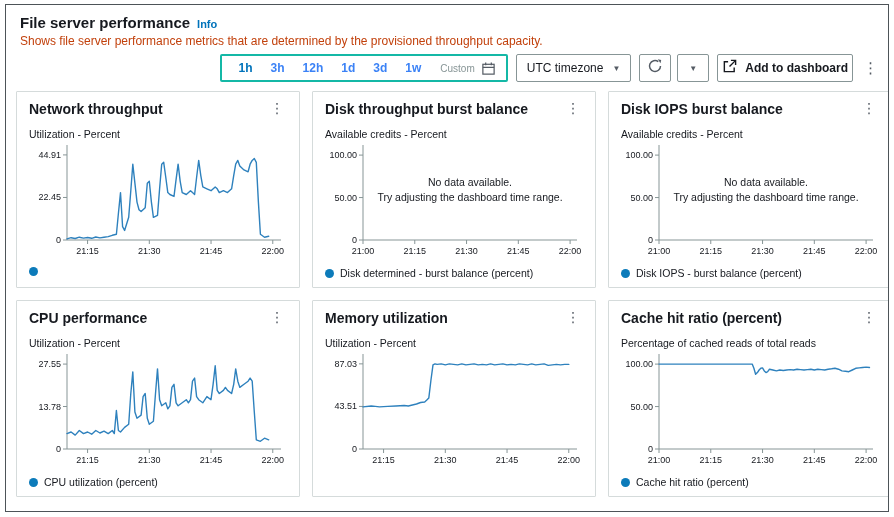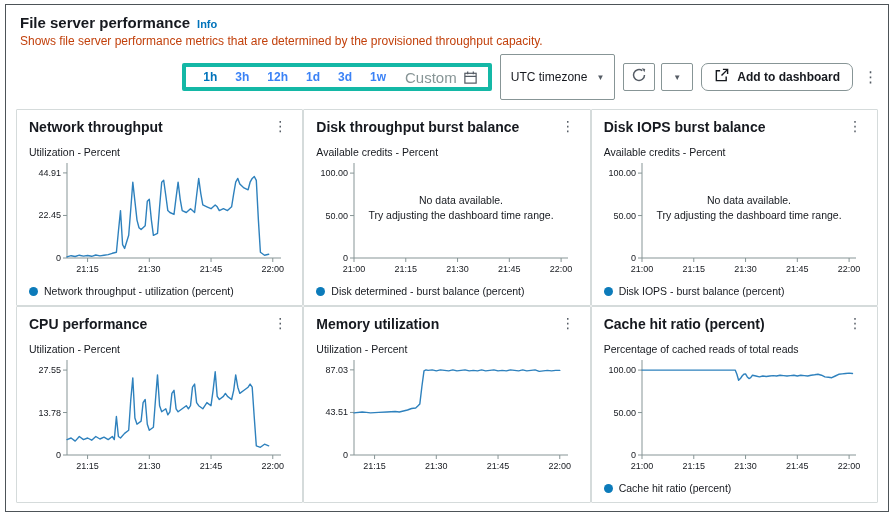--- a/index.html
+++ b/index.html
@@ -17,48 +17,48 @@
   .page-title { font-size:15px; font-weight:700; margin:0; }
   .info-link { font-size:11px; font-weight:700; color:#0073bb; cursor:pointer; }
   .subtitle { font-size:12px; margin-top:3px; color:#c2410c; }
 
   .toolbar {
     display:flex; justify-content:flex-end; align-items:center;
     gap:8px; padding:6px 8px 2px 14px;
   }
   .seg {
     display:flex; align-items:center; height:28px;
-    border:4px solid #14b8a6; border-radius:2px; padding:0 8px;
+    border:2px solid #14b8a6; border-radius:2px; padding:0 8px;
   }
   .rng { padding:0 9px; font-size:12px; font-weight:700; color:#3b82f6; cursor:pointer; }
   .rng.selected { color:#0073bb; }
-  .custom-label { padding:0 6px 0 10px; font-size:15px; color:#879596; cursor:pointer; }
+  .custom-label { padding:0 6px 0 10px; font-size:10px; color:#879596; cursor:pointer; }
   .cal-icon { display:flex; align-items:center; padding-right:2px; }
   .select {
-    display:flex; align-items:center; gap:9px; height:46px;
+    display:flex; align-items:center; gap:9px; height:28px;
     border:1px solid #879596; border-radius:2px; padding:0 10px;
     font-size:12px; color:#16191f; cursor:pointer;
   }
   .caret { font-size:8px; color:#545b64; }
   .iconbtn {
     width:32px; height:28px; border:1px solid #879596; border-radius:2px;
     display:flex; align-items:center; justify-content:center; background:#fff; cursor:pointer;
   }
   .split { display:flex; }
   .split .iconbtn + .iconbtn { margin-left:6px; }
   .btn-label {
     display:flex; align-items:center; gap:8px; height:28px;
-    border:1px solid #879596; border-radius:7px; padding:0 12px;
+    border:1px solid #879596; border-radius:2px; padding:0 4px;
     font-size:12px; font-weight:700; color:#16191f; background:#fff; cursor:pointer;
   }
   .overflow { font-size:15px; color:#545b64; padding:0 2px; cursor:pointer; }
 
   .grid {
     display:grid; grid-template-columns:repeat(3, 1fr);
-    gap:0; padding:7px 10px 10px 10px;
+    gap:12px; padding:7px 10px 10px 10px;
   }
   .panel { border:1px solid #d5dbdb; border-radius:1px; padding:9px 12px 8px 12px; background:#fff; }
   .panel-head { display:flex; justify-content:space-between; align-items:flex-start; }
   .panel-title { font-size:14px; font-weight:700; }
   .kebab { font-size:14px; color:#545b64; padding:0 3px; cursor:pointer; line-height:1; }
   .ylabel { font-size:10.5px; margin:11px 0 2px 0; }
   svg.chart { display:block; }
   svg.chart text { font-family:"Liberation Sans", sans-serif; }
   svg.chart .tick { font-size:9px; fill:#16191f; }
   svg.chart .nodata { font-size:10.5px; fill:#16191f; }
@@ -153,21 +153,20 @@
           <line x1="120.3076923076923" y1="98" x2="120.3076923076923" y2="102" stroke="#879596"></line>
           <text x="120.3076923076923" y="112" text-anchor="middle" class="tick">21:30</text>
           <line x1="182.03846153846155" y1="98" x2="182.03846153846155" y2="102" stroke="#879596"></line>
           <text x="182.03846153846155" y="112" text-anchor="middle" class="tick">21:45</text>
           <line x1="243.76923076923077" y1="98" x2="243.76923076923077" y2="102" stroke="#879596"></line>
           <text x="243.76923076923077" y="112" text-anchor="middle" class="tick">22:00</text>
           <polyline points="38.0,96.9 42.1,95.7 46.2,96.5 50.3,95.2 54.5,96.1 58.6,95.5 62.7,96.3 66.8,95.0 70.9,95.9 75.0,95.3 79.2,94.6 83.3,93.3 87.4,92.3 89.4,71.5 91.5,50.6 93.6,84.7 95.6,88.5 99.7,75.3 101.8,48.7 103.8,22.2 105.9,41.2 108.0,60.1 110.0,67.7 112.1,69.6 116.2,65.8 118.3,41.2 120.3,39.3 122.4,60.1 124.4,75.3 128.5,73.4 130.6,46.8 132.7,22.2 134.7,20.3 136.8,35.5 138.8,50.6 140.9,52.5 145.0,54.4 147.1,37.4 149.1,22.2 151.2,39.3 153.2,50.6 157.3,52.5 161.5,48.7 163.5,50.6 165.6,52.5 167.6,35.5 169.7,18.4 171.8,33.6 173.8,44.9 177.9,46.8 182.0,48.7 186.2,44.9 188.2,46.8 190.3,50.6 194.4,48.7 198.5,50.6 202.6,46.8 204.7,33.6 206.7,22.2 208.8,18.4 210.8,24.1 215.0,27.9 219.1,29.8 221.1,22.2 223.2,18.4 225.3,16.5 227.3,20.3 229.4,60.1 231.4,92.3 235.5,95.2 239.7,94.2" fill="none" stroke="#2e81bd" stroke-width="1.4" stroke-linejoin="round" stroke-linecap="round"></polyline>
         </svg>
       <div class="legend">
         <span class="dot"></span>
-        <span class="ltext">Network throughput - utilization (percent)</span>
       </div>
     </div>
 
     <div class="panel">
       <div class="panel-head">
         <span class="panel-title">Disk throughput burst balance</span>
         <span class="kebab">⋮</span>
       </div>
       <div class="ylabel">Available credits - Percent</div>
       <svg class="chart" width="258" height="122" viewBox="0 0 258 122">
@@ -250,20 +249,24 @@
           <line x1="58.57692307692308" y1="98" x2="58.57692307692308" y2="102" stroke="#879596"></line>
           <text x="58.57692307692308" y="112" text-anchor="middle" class="tick">21:15</text>
           <line x1="120.3076923076923" y1="98" x2="120.3076923076923" y2="102" stroke="#879596"></line>
           <text x="120.3076923076923" y="112" text-anchor="middle" class="tick">21:30</text>
           <line x1="182.03846153846155" y1="98" x2="182.03846153846155" y2="102" stroke="#879596"></line>
           <text x="182.03846153846155" y="112" text-anchor="middle" class="tick">21:45</text>
           <line x1="243.76923076923077" y1="98" x2="243.76923076923077" y2="102" stroke="#879596"></line>
           <text x="243.76923076923077" y="112" text-anchor="middle" class="tick">22:00</text>
           <polyline points="38.0,82.6 42.1,81.0 46.2,84.1 50.3,79.5 54.5,82.6 58.6,81.0 62.7,83.2 66.8,79.5 70.9,82.0 75.0,80.1 79.2,82.6 83.3,79.5 85.3,82.6 87.4,59.5 89.4,79.5 91.5,81.0 95.6,76.4 99.7,73.3 101.8,42.5 103.8,20.9 105.9,61.0 108.0,67.2 112.1,64.1 114.1,45.6 116.2,42.5 118.3,67.2 120.3,73.3 124.4,70.3 126.5,42.5 128.5,17.9 130.6,48.7 132.7,54.8 136.8,51.8 138.8,57.9 140.9,54.8 142.9,36.4 145.0,33.3 147.1,51.8 149.1,54.8 153.2,51.8 157.3,48.7 159.4,51.8 161.5,48.7 163.5,30.2 165.6,27.1 167.6,45.6 169.7,48.7 173.8,51.8 177.9,45.6 182.0,48.7 184.1,33.3 186.2,14.8 188.2,39.4 190.3,42.5 194.4,39.4 196.4,36.4 198.5,39.4 202.6,42.5 204.7,33.3 206.7,17.9 208.8,30.2 210.8,36.4 215.0,33.3 219.1,30.2 221.1,27.1 223.2,30.2 225.3,61.0 227.3,88.8 231.4,90.3 235.5,87.2 239.7,88.8" fill="none" stroke="#2e81bd" stroke-width="1.4" stroke-linejoin="round" stroke-linecap="round"></polyline>
         </svg>
+      <div class="legend">
+        <span class="dot"></span>
+        <span class="ltext">CPU utilization (percent)</span>
+      </div>
     </div>
 
     <div class="panel">
       <div class="panel-head">
         <span class="panel-title">Memory utilization</span>
         <span class="kebab">⋮</span>
       </div>
       <div class="ylabel">Utilization - Percent</div>
       <svg class="chart" width="258" height="122" viewBox="0 0 258 122">
           <line x1="38" y1="3" x2="38" y2="98" stroke="#879596" stroke-width="1"></line>

